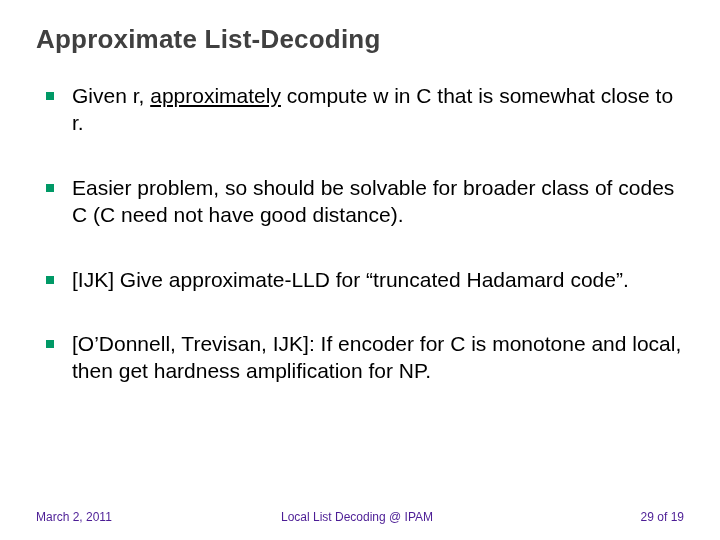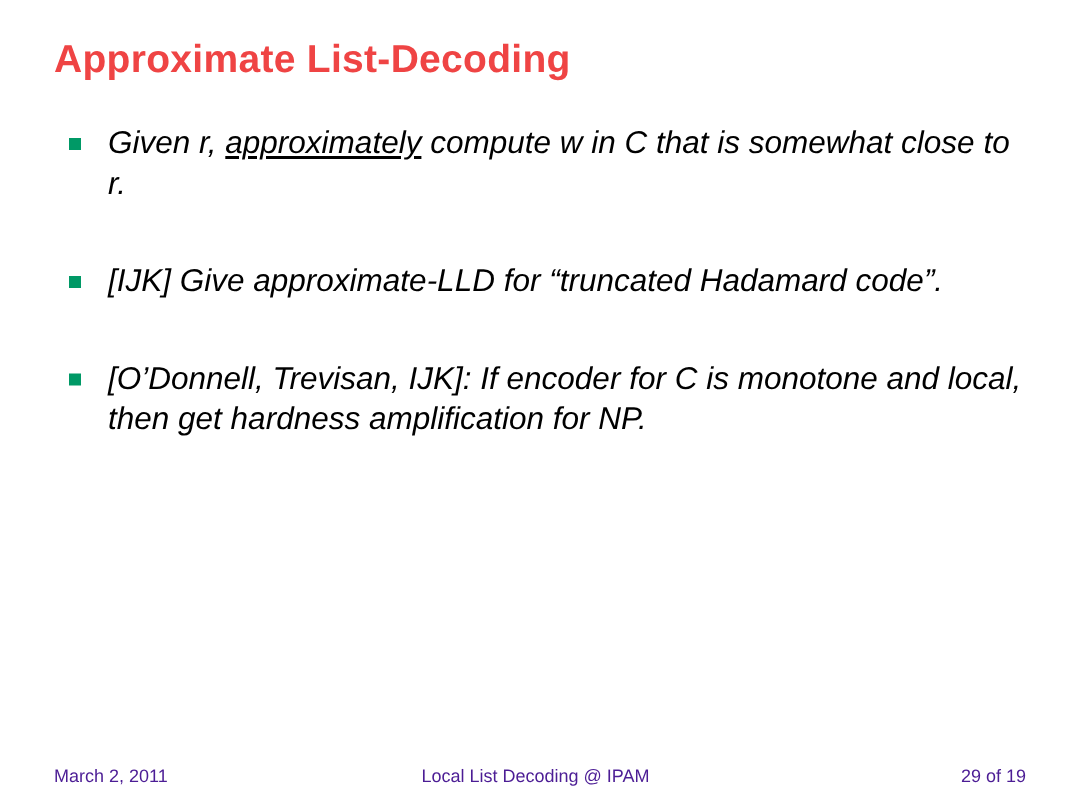--- a/index.html
+++ b/index.html
@@ -14,38 +14,37 @@
     position: relative;
   }
   .slide {
     position: relative;
     width: 720px;
     height: 540px;
     box-sizing: border-box;
     padding: 24px 36px 0 36px;
   }
   .title {
-    color: #ef4444;
+    color: #404040;
     font-weight: bold;
     font-size: 26px;
     margin: 0 0 28px 0;
     letter-spacing: 0.2px;
   }
   ul.bullets {
     list-style: none;
     padding: 0;
     margin: 0;
   }
   ul.bullets > li {
     position: relative;
     padding-left: 36px;
     font-size: 21px;
     line-height: 1.28;
     margin-bottom: 38px;
-    font-style: italic;
   }
   ul.bullets > li::before {
     content: "";
     position: absolute;
     left: 10px;
     top: 9px;
     width: 8px;
     height: 8px;
     background: #009966;
   }
@@ -83,20 +82,23 @@
 
 <div class="slide">
 
   <h1 class="title">Approximate List-Decoding</h1>
 
   <ul class="bullets">
     <li>
       <span>Given r, </span><span class="underline">approximately</span><span> compute w in C that is somewhat close to r.</span>
     </li>
     <li>
+      <span>Easier problem, so should be solvable for broader class of codes C (C need not have good distance).</span><span class="underline"></span><span></span>
+    </li>
+    <li>
       <span>[IJK] Give approximate-LLD for “truncated Hadamard code”.</span><span class="underline"></span><span></span>
     </li>
     <li>
       <span>[O’Donnell, Trevisan, IJK]: If encoder for C is monotone and local, then get hardness amplification for NP.</span><span class="underline"></span><span></span>
     </li>
   </ul>
 
   <div class="footer">
     <span class="left">March 2, 2011</span>
     <span class="center">Local List Decoding @ IPAM</span>

